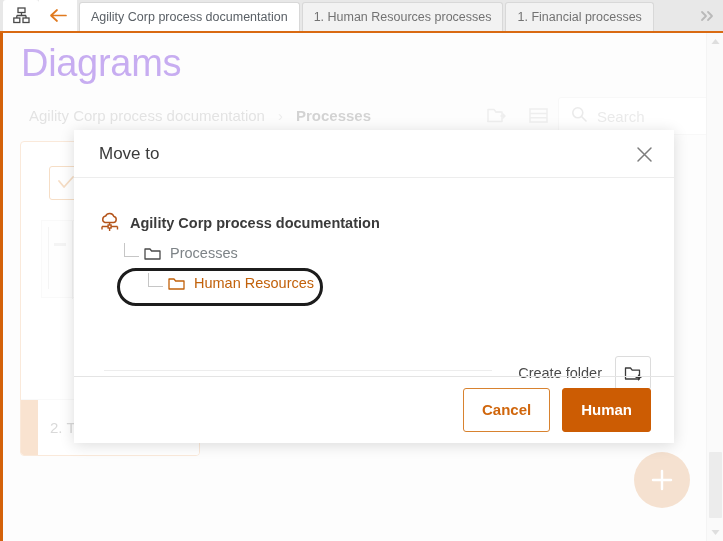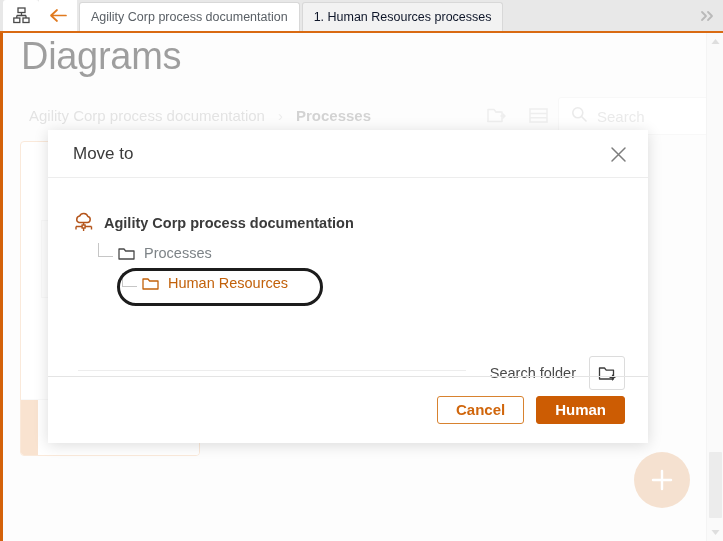--- a/index.html
+++ b/index.html
@@ -40,42 +40,42 @@
   .tab {
     height: 29px;
     background: #f2f2f2;
     border: 1px solid #d8d8d8;
     border-bottom: none;
     border-top-left-radius: 3px; border-top-right-radius: 3px;
     display: flex; align-items: center;
     padding: 0 11px;
     margin-left: 2px;
     font-size: 12.5px;
-    color: #0f172a;
+    color: #737373;
     white-space: nowrap;
   }
   .tab.active { background: #ffffff; color: #5a6066; }
   .tab-overflow {
     margin-left: auto; margin-right: 6px;
     height: 31px; display: flex; align-items: center;
     color: #b9b9b9; font-size: 14px; letter-spacing: -2px;
   }
 
   
   .page {
     position: absolute; top: 33px; left: 0;
     width: 723px; height: 508px;
     background: #fafafa;
     border-left: 3px solid #d4620a;
   }
   .page-inner { position: relative; width: 100%; height: 100%; }
 
   .page-title {
-    position: absolute; left: 18px; top: 2px;
-    font-size: 38px; font-weight: 400; color: #000000;
+    position: absolute; left: 18px; top: 9px;
+    font-size: 38px; font-weight: 400; color: #6d28d9;
     letter-spacing: -0.3px;
   }
   .breadcrumb {
     position: absolute; left: 26px; top: 74px;
     display: flex; align-items: center; gap: 13px;
     font-size: 15px;
   }
   .bc-item { color: #b5b5b5; }
   .bc-item.current { color: #8c8c8c; font-weight: 600; }
   .bc-sep { color: #cfcfcf; font-size: 15px; }
@@ -155,21 +155,21 @@
     position: absolute; left: 2px; bottom: 23px;
     width: 13px; height: 66px; background: #cdcdcd; border-radius: 1px;
   }
 
   
   .overlay {
     position: absolute; inset: 0;
     background: rgba(255,255,255,0.62);
   }
   .modal {
-    position: absolute; left: 48px; top: 130px;
+    position: absolute; left: 74px; top: 130px;
     width: 600px; height: 313px;
     background: #ffffff;
     box-shadow: 0 2px 14px rgba(0,0,0,0.14);
   }
   .modal-head {
     position: relative; height: 48px;
     border-bottom: 1px solid #ededed;
     display: flex; align-items: center;
   }
   .modal-title {
@@ -225,21 +225,21 @@
     display: flex; align-items: center; justify-content: center;
   }
 
   .modal-foot {
     position: relative; height: 66px;
     border-top: 1px solid #e4e4e4;
     display: flex; align-items: center; justify-content: flex-end;
     padding-right: 23px; gap: 12px;
   }
   .btn {
-    height: 28px; min-width: 76px;
+    height: 44px; min-width: 76px;
     border-radius: 3px; font-size: 15px; font-weight: 700;
     display: flex; align-items: center; justify-content: center;
     padding: 0 18px; cursor: pointer;
   }
   .btn-cancel {
     background: #ffffff; color: #d0660c;
     border: 1px solid #d8822f;
   }
   .btn-move {
     background: #cc5c03; color: #ffffff; border: 1px solid #cc5c03;
@@ -263,20 +263,23 @@
       <svg width="19" height="15" viewBox="0 0 19 15">
         <path d="M8 2 L2 7.5 L8 13 M2.5 7.5 H17" fill="none" stroke="#e07a1f" stroke-width="1.7" stroke-linecap="round" stroke-linejoin="round"></path>
       </svg>
     </div>
 
     <div class="tab active">
       <span>Agility Corp process documentation</span>
     </div>
     <div class="tab">
       <span>1. Human Resources processes</span>
+    </div>
+    <div class="tab">
+      <span>1. Financial processes</span>
     </div>
 
     <div class="tab-overflow">
       <svg width="18" height="12" viewBox="0 0 18 12">
         <path d="M3 2 L7 6 L3 10 M9 2 L13 6 L9 10" fill="none" stroke="#b9b9b9" stroke-width="1.8" stroke-linecap="round" stroke-linejoin="round"></path>
       </svg>
     </div>
   </div>
 
   <div class="page">
@@ -405,21 +408,21 @@
               <path d="M1 13 V3 H6 L7.6 5 H16 V13 Z" fill="none" stroke="#c2610a" stroke-width="1.3" stroke-linejoin="round"></path>
             </svg>
           </span>
           <span class="tree-label lbl-sel">Human Resources</span>
         </div>
       </div>
 
       <div class="divider-short"></div>
 
       <div class="create-folder">
-        <span class="cf-label">Search folder</span>
+        <span class="cf-label">Create folder</span>
         <span class="cf-btn">
           <svg width="19" height="17" viewBox="0 0 19 17">
             <path d="M1.5 14 V3 H6.5 L8.2 5.2 H15.5 V14 Z" fill="none" stroke="#3b3b3b" stroke-width="1.3" stroke-linejoin="round"></path>
             <path d="M14.5 10 V15 M12 12.5 H17" stroke="#3b3b3b" stroke-width="1.2" stroke-linecap="round"></path>
           </svg>
         </span>
       </div>
     </div>
 
     <div class="modal-foot">

